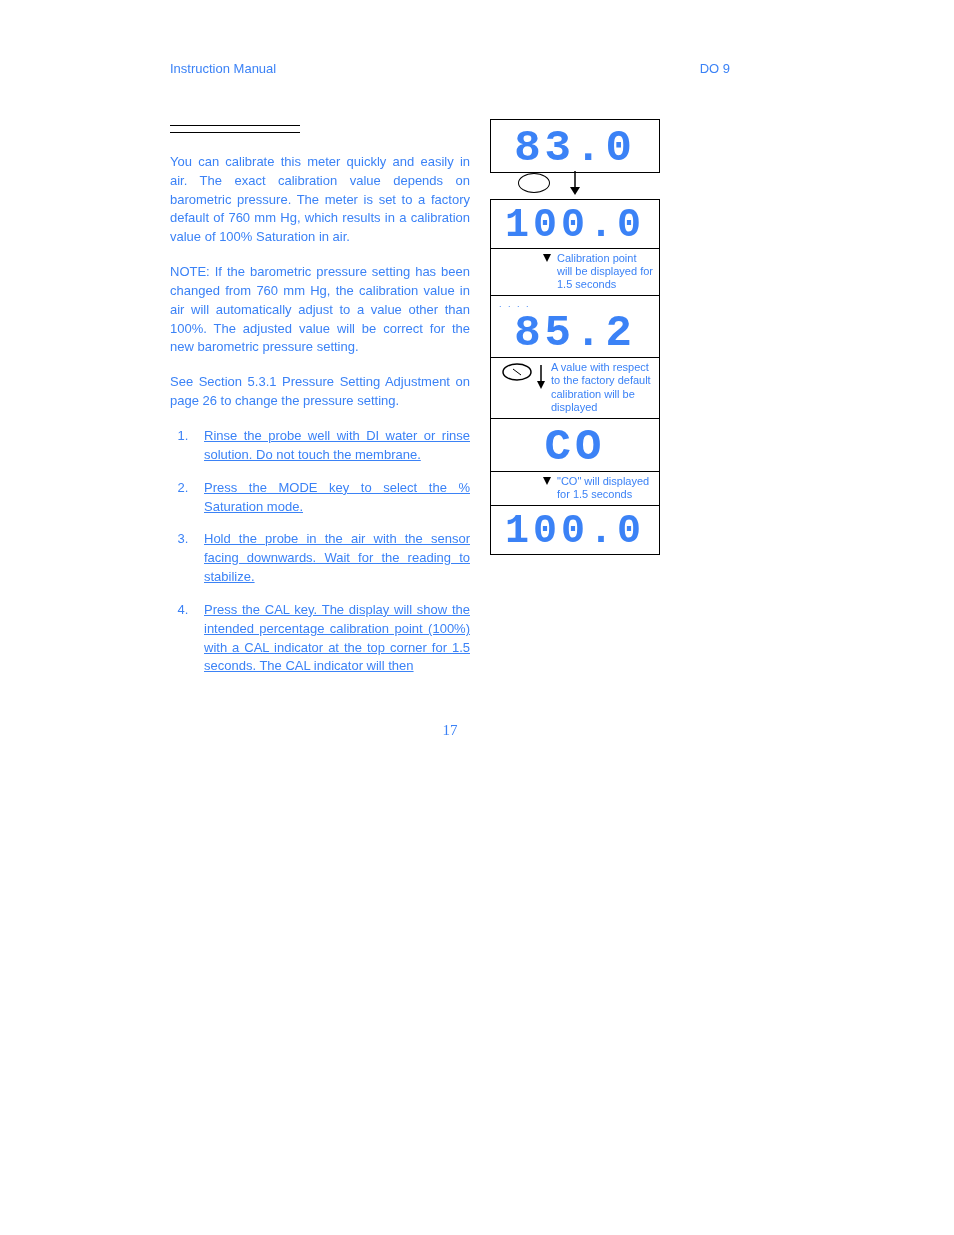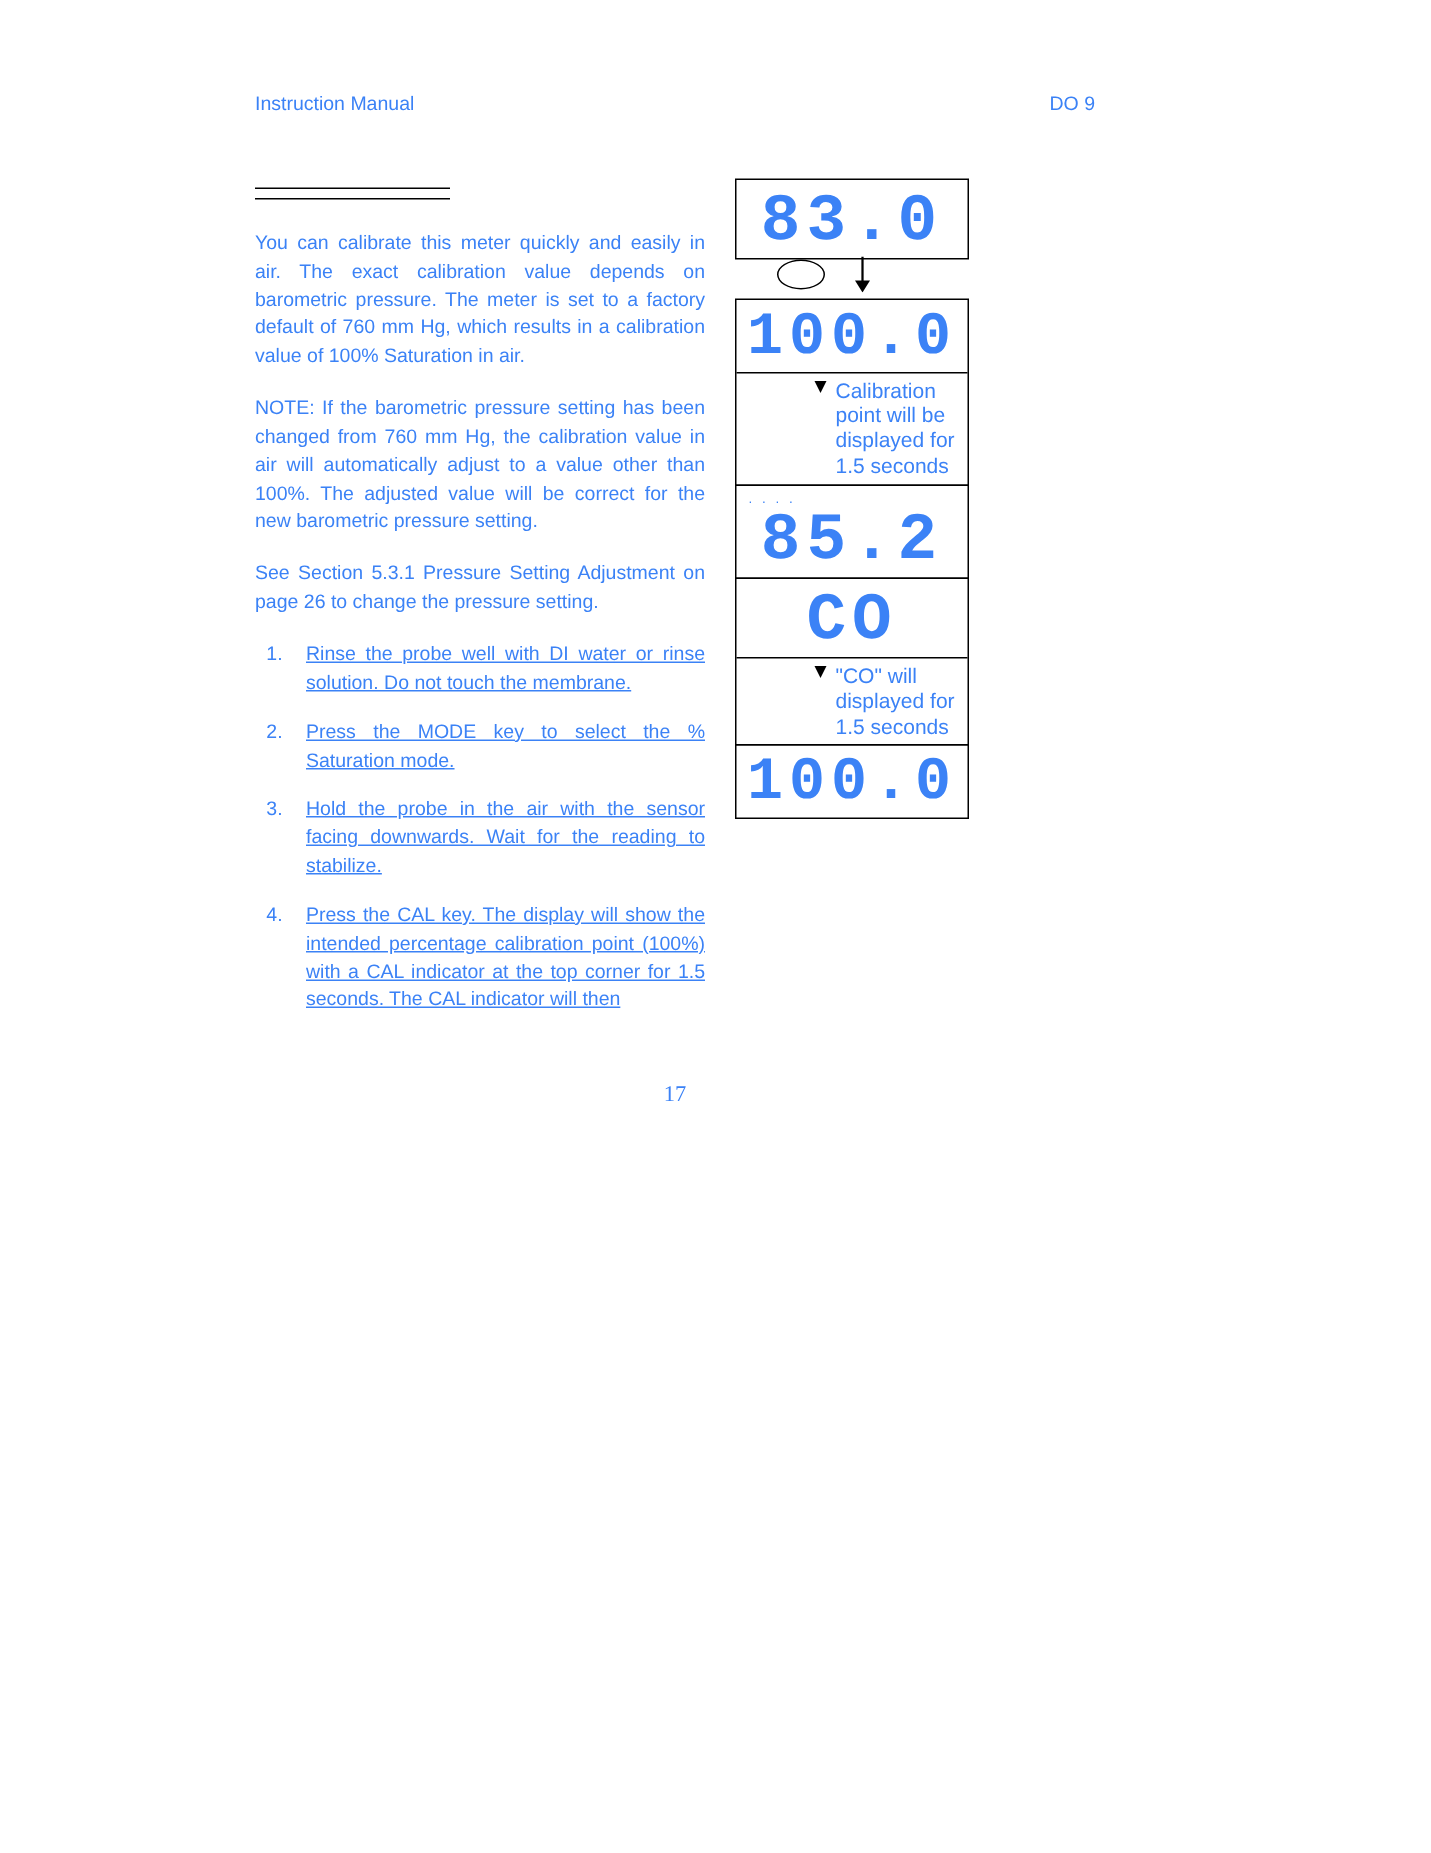--- a/index.html
+++ b/index.html
@@ -11,25 +11,25 @@
   .hdr { display:flex; justify-content:space-between; font-size:13px; margin-bottom:40px; }
   .rule { border-top:1.5px solid #000; width:130px; margin:6px 0 20px; }
   .two-col { display:flex; gap:20px; align-items:flex-start; }
   .left-col { width:300px; }
   .left-col p { margin:0 0 16px; text-align:justify; }
   ol { margin:0 0 0 0; padding-left:22px; }
   ol li { text-align:justify; margin-bottom:14px; padding-left:12px;text-decoration:underline; }
   .pnum { text-align:center; margin-top:30px; font-family:"Times New Roman", serif; font-size:15px; }
 
   .right-col { width:200px; }
-  .panel { border:1.5px solid #000; width:156px; position:relative; box-sizing:border-box; margin-bottom:0; }
+  .panel { border:1.5px solid #000; width:170px; position:relative; box-sizing:border-box; margin-bottom:0; }
   .lcd { font-family:"Courier New", monospace; font-weight:bold; font-size:44px;
          letter-spacing:4px; text-align:center; padding:6px 0 2px; line-height:1; }
   .ann-row { display:flex; align-items:flex-start; border-top:1px solid #000; padding:3px 6px 4px; }
-  .ann-text { font-size:14px; line-height:1.2; }
+  .ann-text { font-size:11px; line-height:1.2; }
   .arrow-down { width:0; height:0; border-left:4px solid transparent; border-right:4px solid transparent; border-top:8px solid #000; margin:2px 6px 0 46px; }
   .btn-oval { display:inline-block; width:30px; height:18px; border:1.5px solid #000; border-radius:50%; vertical-align:middle; margin-right:8px; }
   .btn-line { display:inline-flex; align-items:center; justify-content:center; gap:10px; margin:-2px 0 2px 28px; }
   .dn { display:inline-block; }
   svg { display:block; }
 </style>
 </head>
 <body>
 
 <div class="page">
@@ -74,20 +74,31 @@
         <div class="lcd" style="font-size:40px">100.0</div>
         <div class="ann-row">
           <span class="arrow-down"></span>
           <span class="ann-text">Calibration point will be displayed for 1.5 seconds</span>
         </div>
       </div>
 
       <div class="panel" style="margin-top:-1px">
         <div style="font-size:9px; padding:2px 0 0 8px; letter-spacing:2px">. . . .</div>
         <div class="lcd" style="padding-top:0">85.2</div>
+        <div class="ann-row">
+          <span style="margin:2px 6px 0 4px">
+            <svg width="44" height="26">
+                <ellipse cx="16" cy="9" rx="14" ry="8" fill="none" stroke="#000" stroke-width="1.5"></ellipse>
+                <line x1="12" y1="6" x2="20" y2="12" stroke="#000" stroke-width="1"></line>
+                <polygon points="36,18 44,18 40,26" fill="#000"></polygon>
+                <line x1="40" y1="2" x2="40" y2="20" stroke="#000" stroke-width="1.5"></line>
+              </svg>
+          </span>
+          <span class="ann-text">A value with respect to the factory default calibration will be displayed</span>
+        </div>
       </div>
 
       <div class="panel" style="margin-top:-1px">
         <div class="lcd">CO</div>
         <div class="ann-row">
           <span class="arrow-down"></span>
           <span class="ann-text">"CO" will displayed for 1.5 seconds</span>
         </div>
       </div>
 

